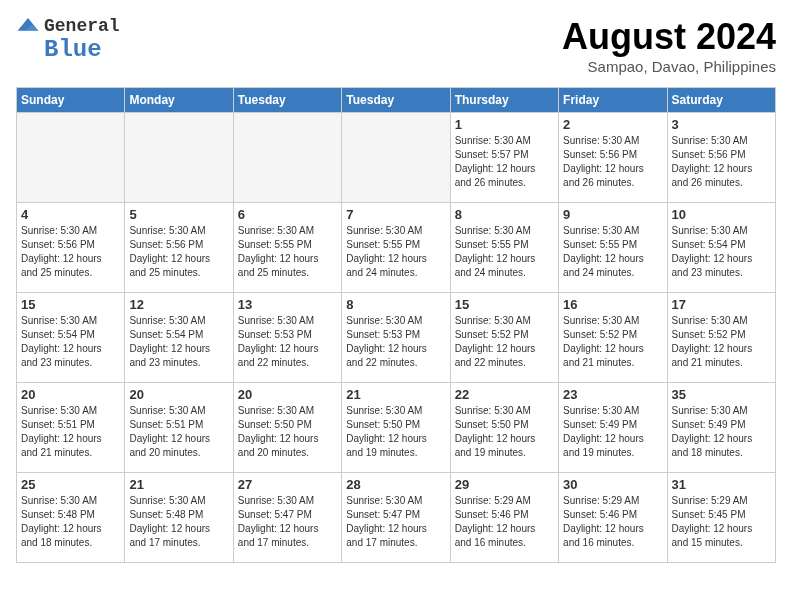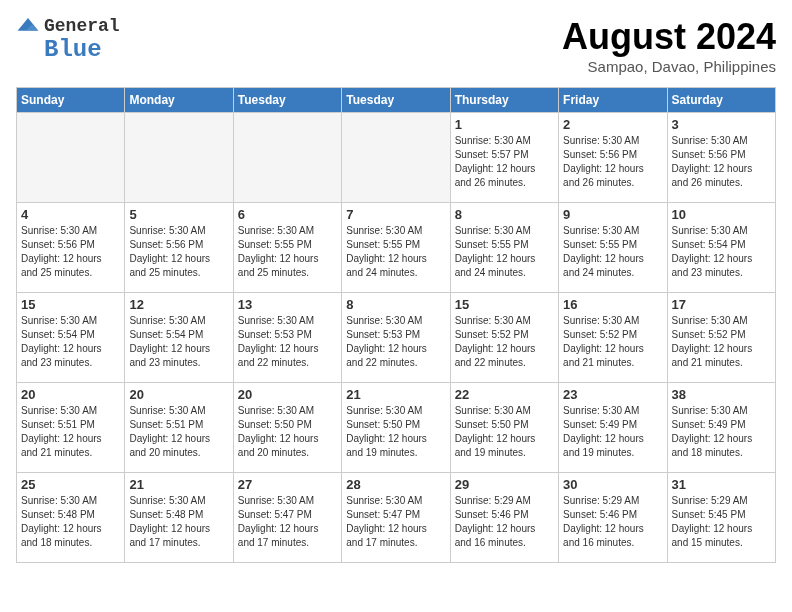--- a/index.html
+++ b/index.html
@@ -210,21 +210,21 @@
         </td>
         <td>
           <span class="day-number">22</span>
 <div class="day-info">Sunrise: 5:30 AM<br>Sunset: 5:50 PM<br>Daylight: 12 hours and 19 minutes.</div>
         </td>
         <td>
           <span class="day-number">23</span>
 <div class="day-info">Sunrise: 5:30 AM<br>Sunset: 5:49 PM<br>Daylight: 12 hours and 19 minutes.</div>
         </td>
         <td>
-          <span class="day-number">38</span>
+          <span class="day-number">35</span>
 <div class="day-info">Sunrise: 5:30 AM<br>Sunset: 5:49 PM<br>Daylight: 12 hours and 18 minutes.</div>
         </td>
       </tr>
       <tr>
         <td>
           <span class="day-number">25</span>
 <div class="day-info">Sunrise: 5:30 AM<br>Sunset: 5:48 PM<br>Daylight: 12 hours and 18 minutes.</div>
         </td>
         <td>
           <span class="day-number">21</span>

